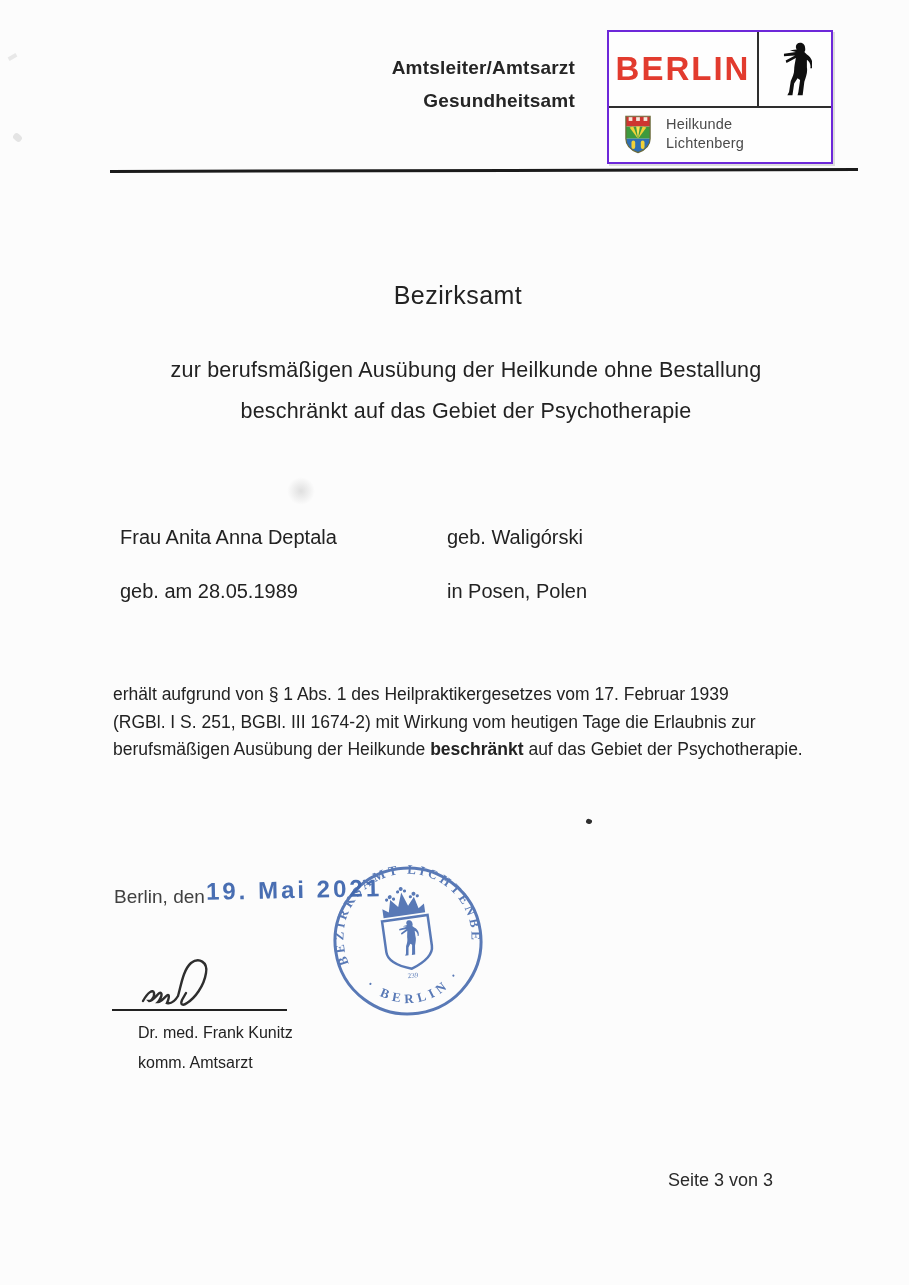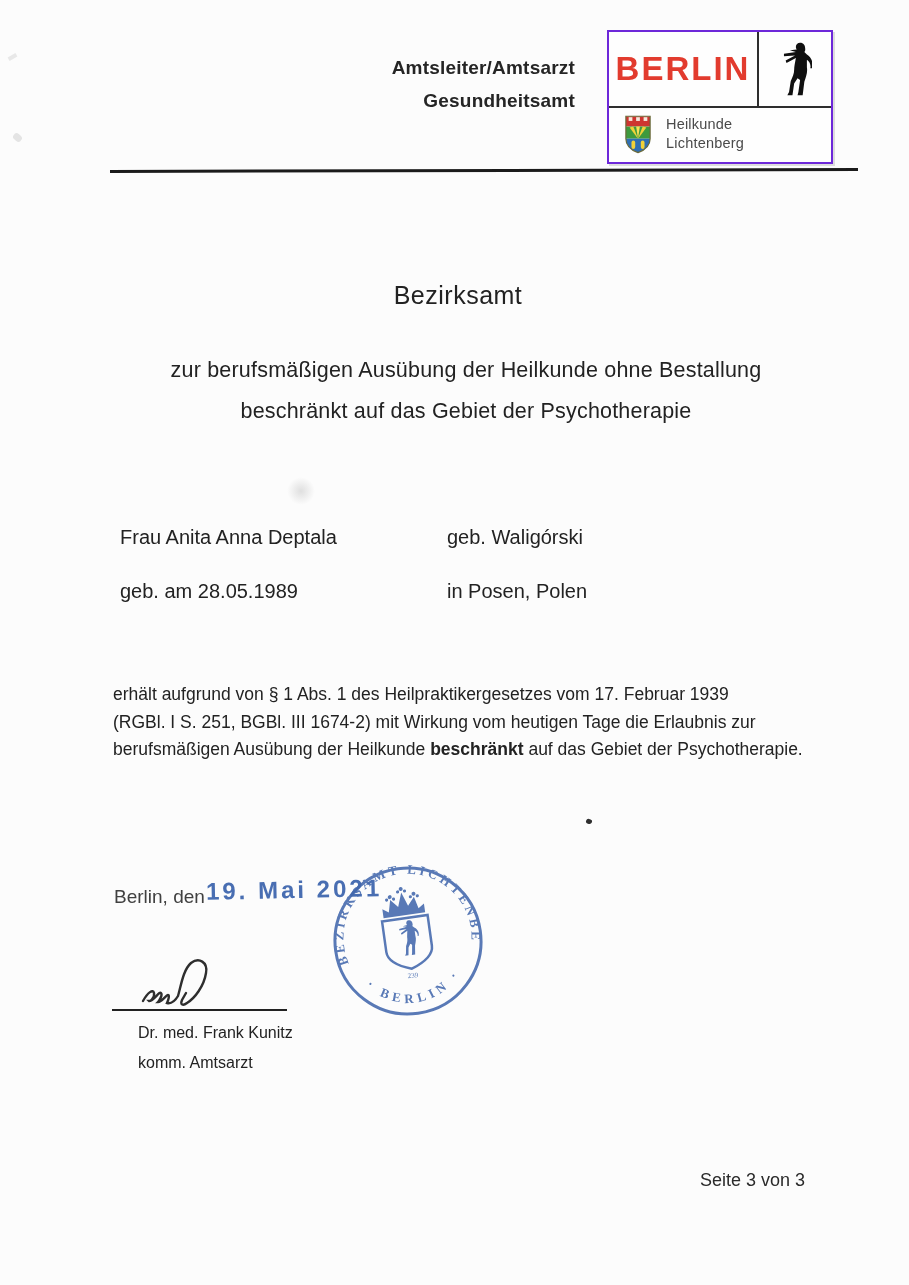--- a/index.html
+++ b/index.html
@@ -76,21 +76,21 @@
     transform:rotate(-1.2deg);
     opacity:0.92;
   }
   .stamp{left:323px;top:856px;transform:rotate(-8deg);opacity:0.88;}
   
   .sig-scribble{left:133px;top:956px;}
   .sig-line{left:112px;top:1009px;width:175px;height:2px;background:#222;}
   .sig-block{left:113px;top:1018px;font-size:16px;line-height:29.5px;color:#222;white-space:nowrap;margin-left:25px;}
   .sig-block span{display:block;}
   
-  .footer-page{left:700px;top:1170px;font-size:18px;color:#2a2a2a;white-space:nowrap;}
+  .footer-page{left:668px;top:1170px;font-size:18px;color:#2a2a2a;white-space:nowrap;}
   
   .speck{
     left:586px;top:819px;width:6px;height:5px;background:#2f2f2f;
     border-radius:55% 40% 60% 50%;transform:rotate(20deg);
   }
   .smudge{
     left:286px;top:476px;width:30px;height:30px;
     background:radial-gradient(ellipse at center, rgba(90,90,90,0.18), rgba(90,90,90,0) 65%);
   }
   .edge-mark1{left:8px;top:55px;width:9px;height:4px;background:rgba(60,60,60,0.10);transform:rotate(-30deg);}

